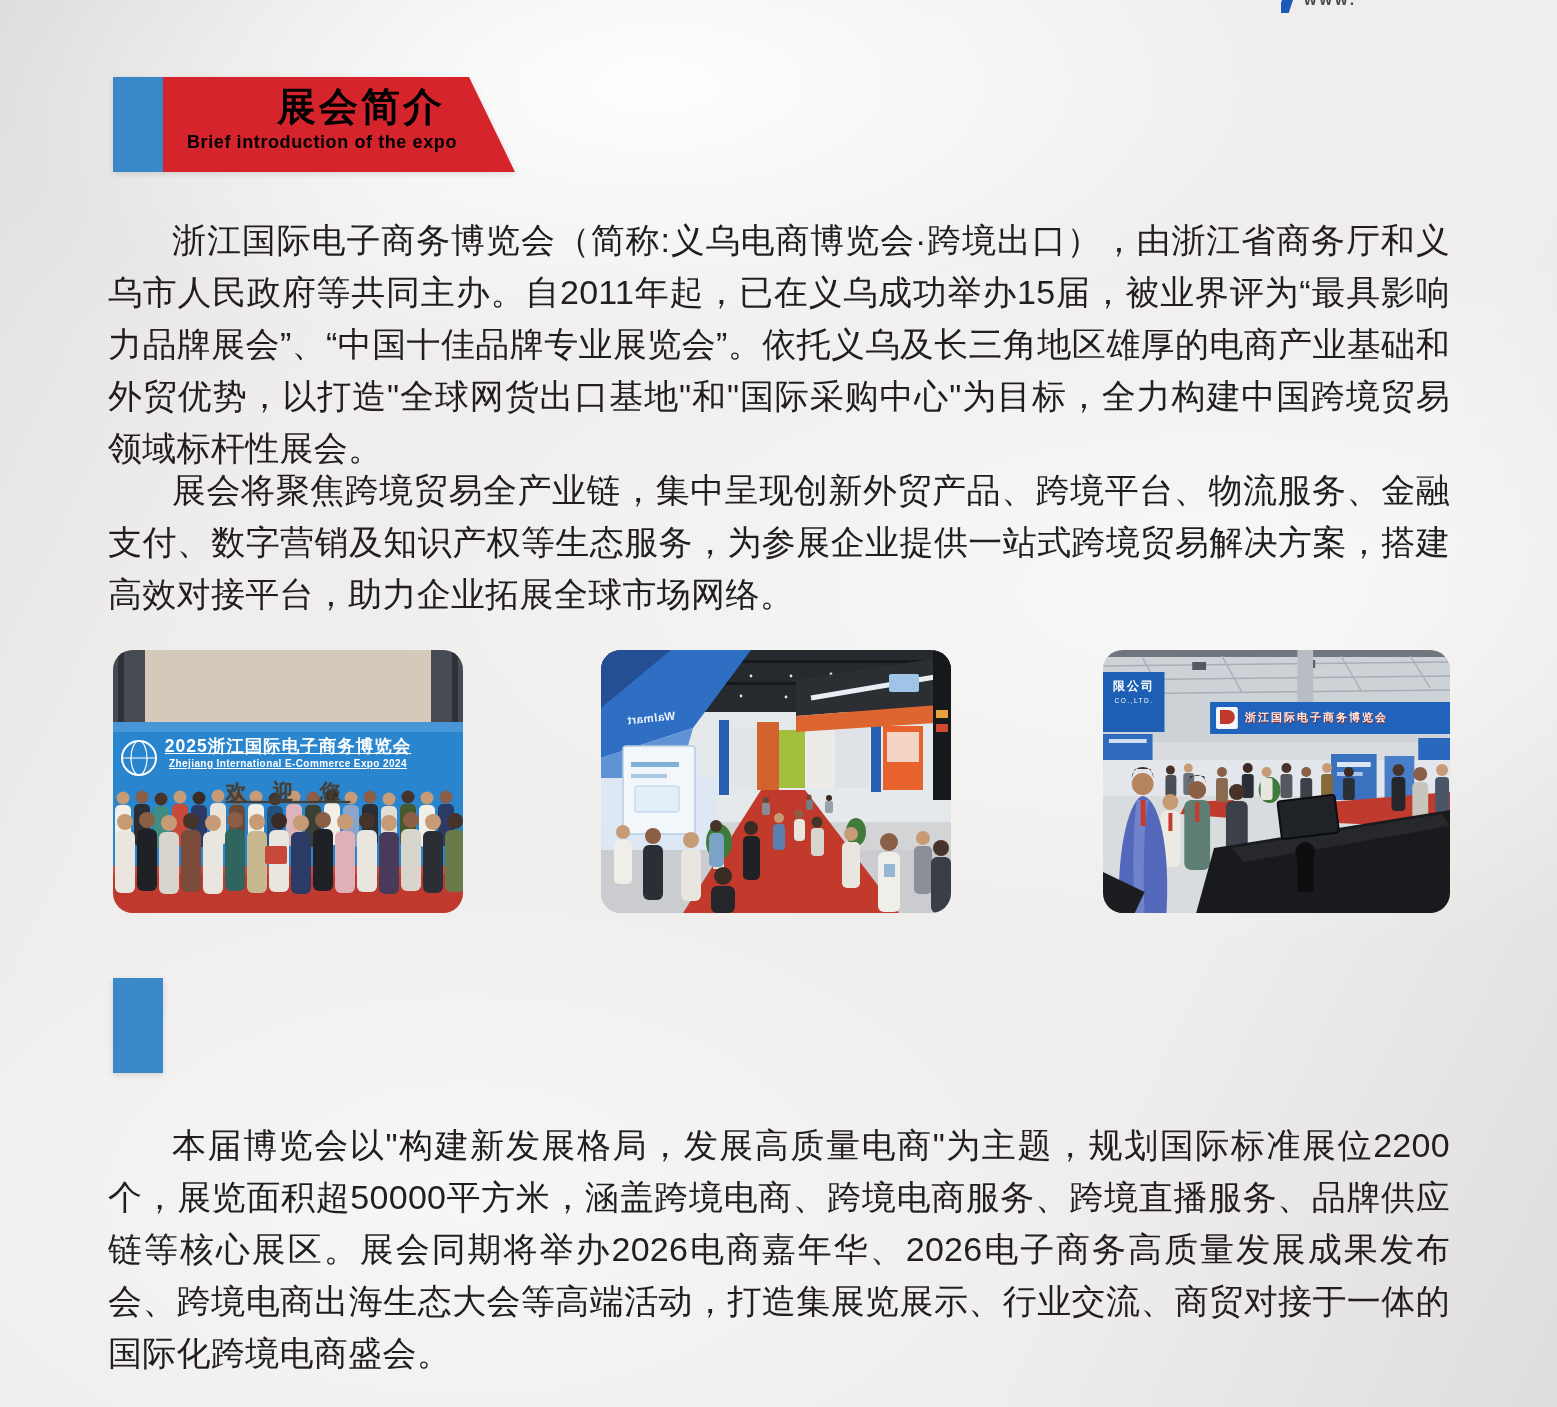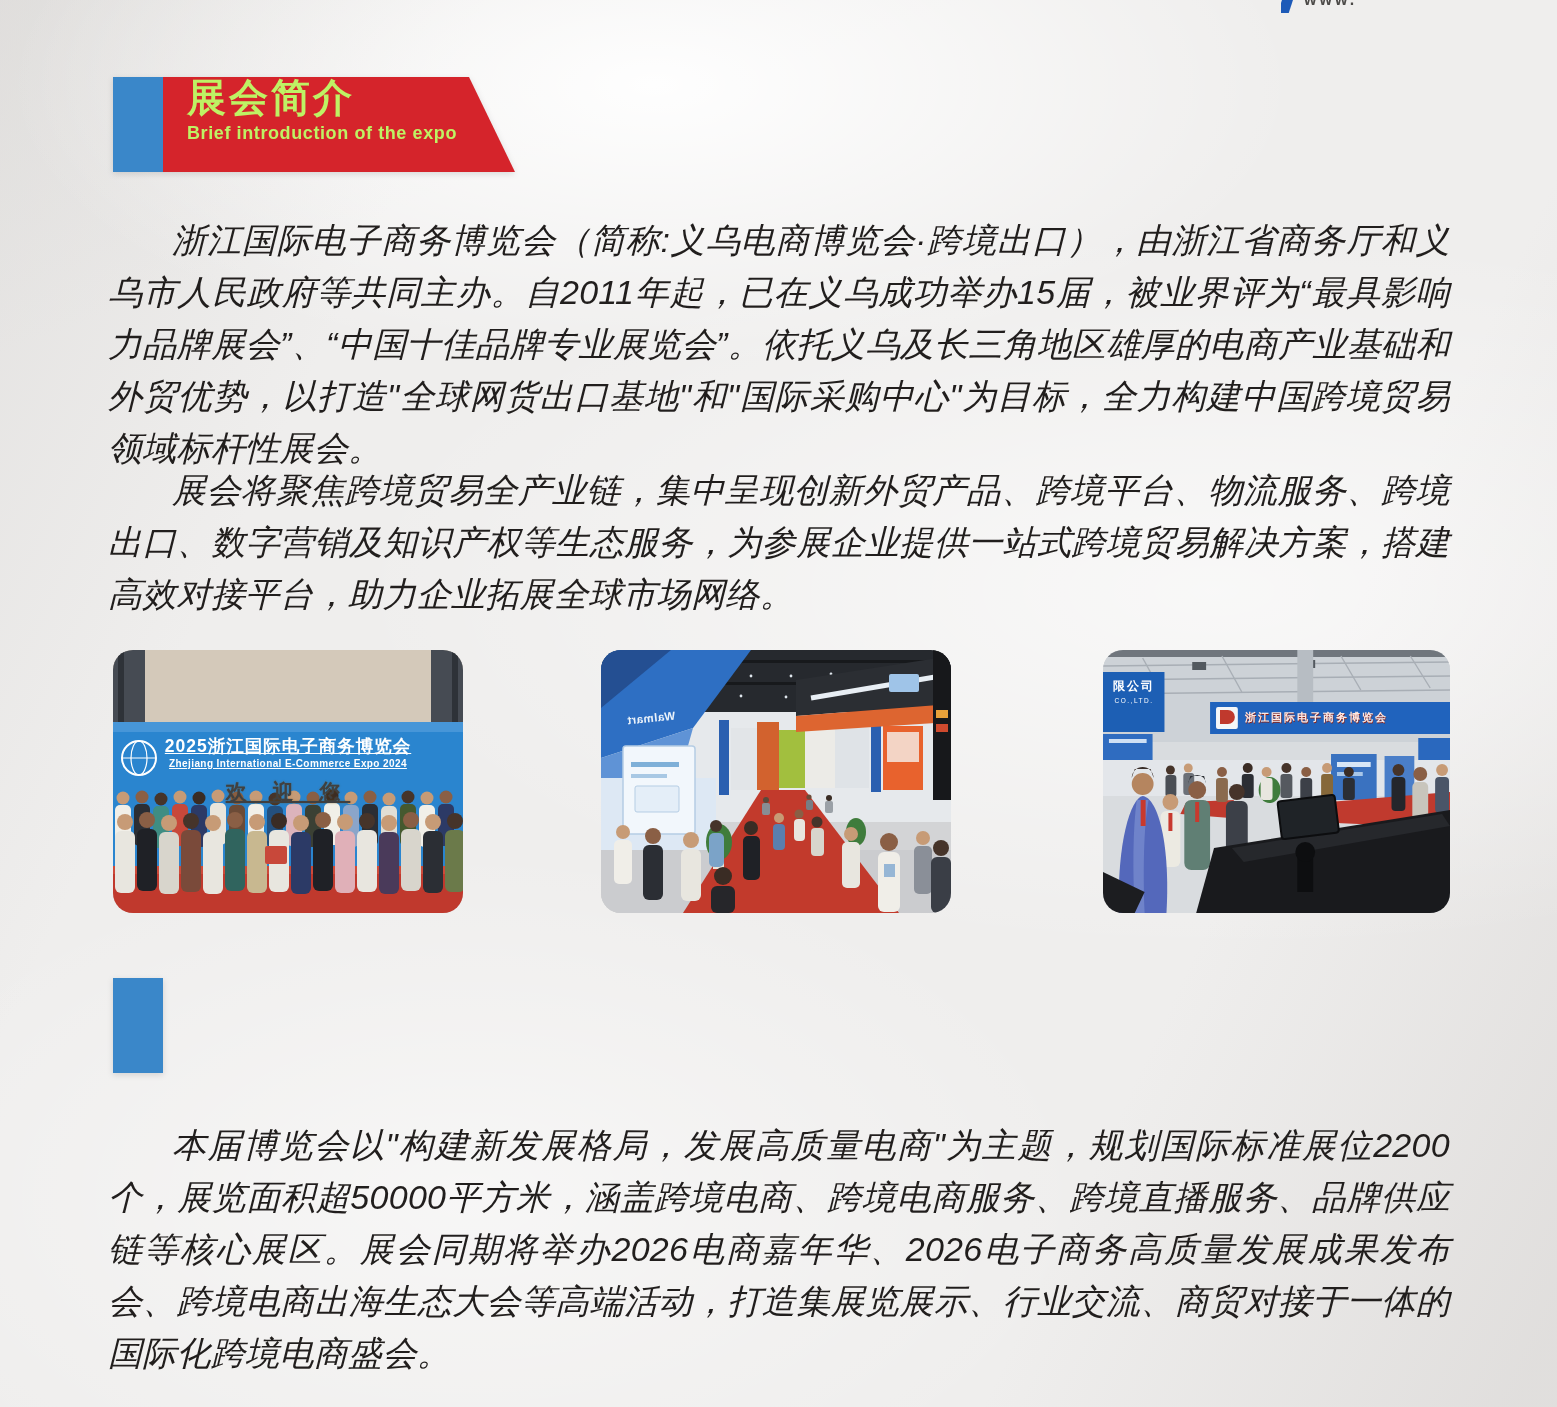--- a/index.html
+++ b/index.html
@@ -24,30 +24,30 @@
   .partial-logo { position:absolute; top:0; left:1281px; height:13px; overflow:hidden; display:flex; gap:12px; }
   .partial-logo .slash { width:11px; height:30px; background:#1d5ab8; transform:skewX(-18deg); margin-top:-12px; }
   .partial-logo .url { font-size:16px; font-weight:bold; color:#4c4a48; letter-spacing:3px; margin-top:-9px; white-space:nowrap; }
 
   
   .badge { position:absolute; left:113px; display:flex; height:95px; filter: drop-shadow(0 2px 3px rgba(0,0,0,0.12)); }
   .badge-blue { width:50px; height:100%; background: var(--accent-blue, #3a87c9); }
   .badge-red {
     width:352px; height:100%; background: var(--accent-red, #d5242b);
     clip-path: polygon(0 0, calc(100% - 46px) 0, 100% 100%, 0 100%);
-    color:#bef264; padding: 0 70px 0 24px;
+    color:#000000; padding: 9px 70px 0 24px; text-align: right;
   }
   .badge-title { font-size:39px; font-weight:bold; letter-spacing:3px; line-height:1.1; }
   .badge-sub { font-size:18px; font-weight:bold; letter-spacing:0.6px; margin-top:3px; white-space:nowrap; }
 
   
   .para {
     position:absolute; left:108px; width:1342px;
     font-size:34px; line-height:52px; color: var(--text, #211e1d);
-    text-align: justify; text-indent: 64px; letter-spacing: 0.3px; font-style: italic;
+    text-align: justify; text-indent: 64px; letter-spacing: 0.3px;
   }
 
   
   .photo { position:absolute; top:650px; height:263px; border-radius:20px; overflow:hidden; background:#ccc; }
   .photo svg { position:absolute; inset:0; width:100%; height:100%; display:block; }
   .photo .overlay { position:absolute; left:0; right:0; text-align:center;text-decoration:underline; }
   .ph1-t1 { top:84px; color:#fff; font-weight:bold; font-size:17.5px; letter-spacing:1px; white-space:nowrap; }
   .ph1-t2 { top:108px; color:#fff; font-weight:bold; font-size:10px; letter-spacing:0.4px; }
   .ph1-welcome { top:128px; color:#404040; font-weight:bold; font-size:21px; letter-spacing:10px; text-shadow:0 0 2px rgba(120,80,0,0.4); }
   .ph2-sign { position:absolute; top:62px; left:2px; width:96px; text-align:center; color:#eaf2fa; font-weight:bold; font-size:11.5px; transform:scaleX(-1) rotate(6deg); letter-spacing:0.5px; }
@@ -68,21 +68,21 @@
 
 <section class="badge" style="top:77px;">
   <div class="badge-blue"></div>
   <div class="badge-red">
     <div class="badge-title">展会简介</div>
     <div class="badge-sub">Brief introduction of the expo</div>
   </div>
 </section>
 
 <p class="para" style="top:214px;">浙江国际电子商务博览会（简称:义乌电商博览会·跨境出口），由浙江省商务厅和义乌市人民政府等共同主办。自2011年起，已在义乌成功举办15届，被业界评为“最具影响力品牌展会”、“中国十佳品牌专业展览会”。依托义乌及长三角地区雄厚的电商产业基础和外贸优势，以打造"全球网货出口基地"和"国际采购中心"为目标，全力构建中国跨境贸易领域标杆性展会。</p>
-<p class="para" style="top:464px;">展会将聚焦跨境贸易全产业链，集中呈现创新外贸产品、跨境平台、物流服务、跨境出口、数字营销及知识产权等生态服务，为参展企业提供一站式跨境贸易解决方案，搭建高效对接平台，助力企业拓展全球市场网络。</p>
+<p class="para" style="top:464px;">展会将聚焦跨境贸易全产业链，集中呈现创新外贸产品、跨境平台、物流服务、金融支付、数字营销及知识产权等生态服务，为参展企业提供一站式跨境贸易解决方案，搭建高效对接平台，助力企业拓展全球市场网络。</p>
 
 <figure class="photo" style="left:113px; width:350px;">
   <svg viewBox="0 0 350 263" preserveAspectRatio="none">
     <rect width="350" height="80" fill="#d8cec1"></rect>
     <rect width="350" height="80" fill="#cfc3b4" opacity="0.5"></rect>
     <rect x="0" y="0" width="32" height="76" fill="#464b53"></rect>
     <rect x="5" y="0" width="6" height="76" fill="#2e3238"></rect>
     <rect x="318" y="0" width="32" height="76" fill="#464b53"></rect>
     <rect x="339" y="0" width="6" height="76" fill="#2e3238"></rect>
     <rect x="0" y="72" width="350" height="158" fill="#2a85cf"></rect>

